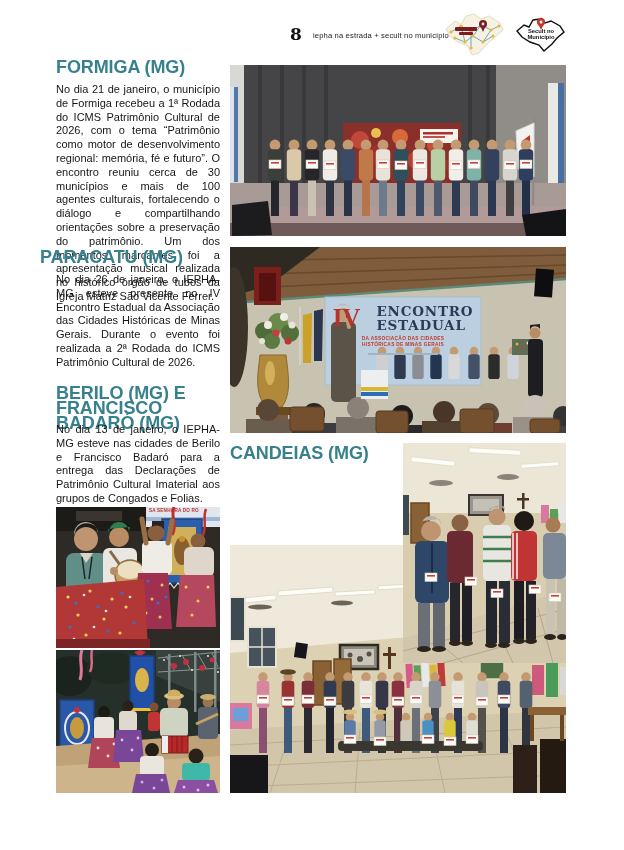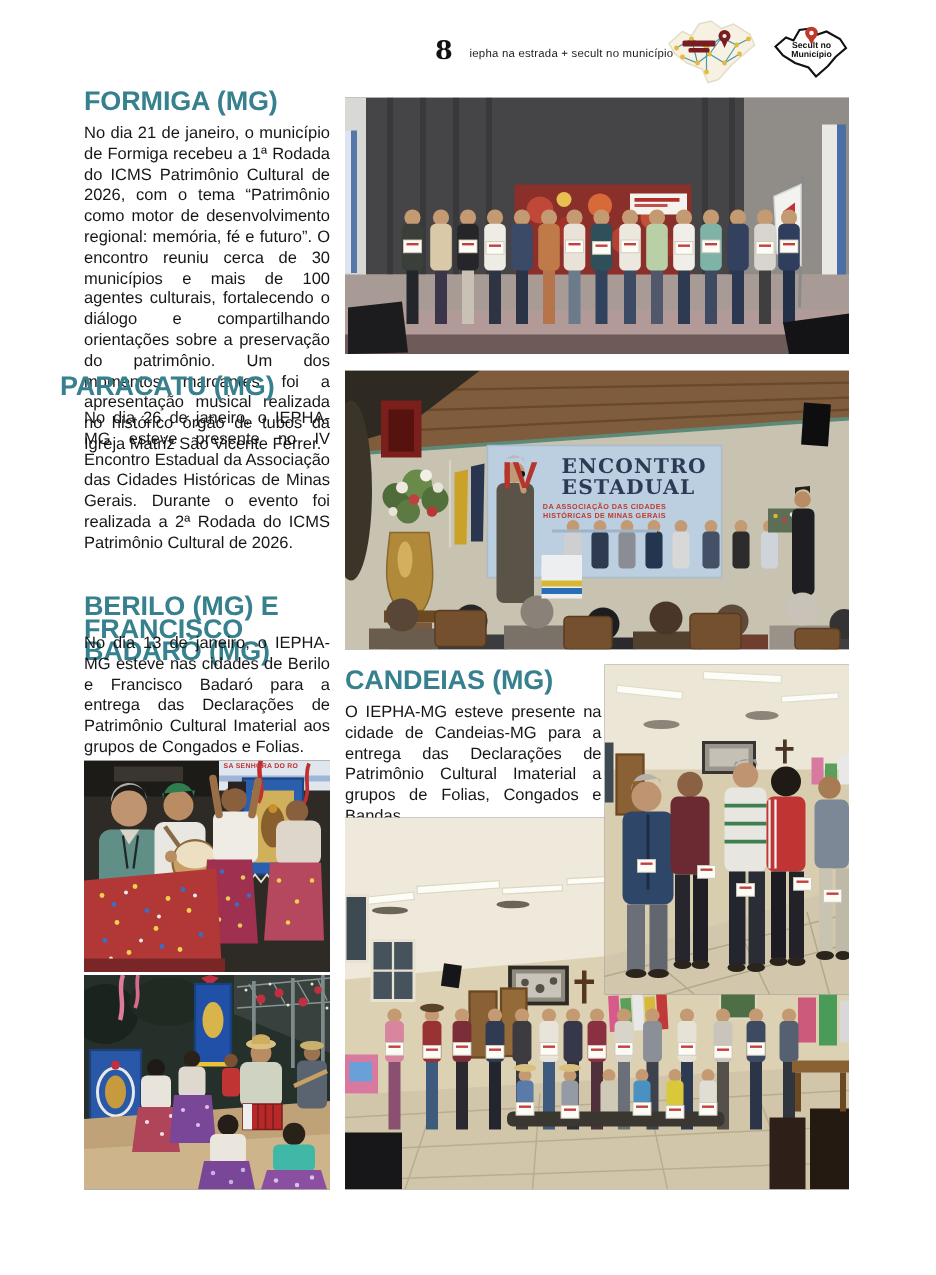--- a/index.html
+++ b/index.html
@@ -15,21 +15,21 @@
               font-size:5.8px;line-height:6.2px;font-weight:bold;color:#111;}
   
   .h-teal{position:absolute;font-weight:bold;font-size:18px;color:#37808e;letter-spacing:-.1px;line-height:15px;}
   .body-txt{position:absolute;font-size:11px;line-height:13.8px;text-align:justify;color:#161616;width:164px;}
   
   .photo{position:absolute;overflow:hidden;background:#888;}
   .photo svg{display:block;}
   
   .banner-ov{position:absolute;left:95px;top:50px;width:156px;height:88px;}
   .b-row{display:flex;align-items:flex-start;justify-content:center;margin-top:8px;}
-  .b-iv{font-family:Liberation Sans, sans-serif;font-weight:bold;font-size:25px;line-height:25px;color:#b5342c;margin-right:16px;}
+  .b-iv{font-family:Liberation Serif, serif;font-weight:bold;font-size:25px;line-height:25px;color:#b5342c;margin-right:16px;}
   .b-t{font-family:"DejaVu Serif",serif;font-weight:bold;font-size:13.5px;line-height:13.5px;
        color:#2b3a55;letter-spacing:.8px;}
   .b-sub{margin-top:4px;text-align:center;font-size:4.8px;line-height:6px;font-weight:bold;color:#c0392b;letter-spacing:.3px;}
   .b-line{margin:5px auto 0;width:70px;height:2px;background:#9fb4c6;}
   .b-logos{position:absolute;left:36px;bottom:-14px;width:27px;height:22px;background:#eceef0;}
   .b-logos .y{position:absolute;left:0;bottom:8px;width:27px;height:4px;background:#d8b832;}
   .b-logos .bl{position:absolute;left:0;bottom:3px;width:27px;height:4px;background:#2a6fb5;}
   
   .frag-ov{position:absolute;left:93px;top:1px;width:70px;font-size:4.6px;line-height:5.6px;
            font-weight:bold;color:#c23030;letter-spacing:.2px;}
@@ -95,21 +95,21 @@
     <div>Secult no</div>
     <div>Município</div>
   </div>
 
   <div class="h-teal" style="left:56px;top:60px;width:164px">FORMIGA (MG)</div>
   <div class="body-txt" style="left:56px;top:83px">No dia 21 de janeiro, o município de Formiga recebeu a 1ª Rodada do ICMS Patrimônio Cultural de 2026, com o tema “Patrimônio como motor de desenvolvimento regional: memória, fé e futuro”. O encontro reuniu cerca de 30 municípios e mais de 100 agentes culturais, fortalecendo o diálogo e compartilhando orientações sobre a preservação do patrimônio. Um dos momentos marcantes foi a apresentação musical realizada no histórico órgão de tubos da Igreja Matriz São Vicente Férrer.</div>
 
   <div class="h-teal" style="left:40px;top:250px;width:164px">PARACATU (MG)</div>
   <div class="body-txt" style="left:56px;top:273px">No dia 26 de janeiro, o IEPHA-MG esteve presente no IV Encontro Estadual da Associação das Cidades Históricas de Minas Gerais. Durante o evento foi realizada a 2ª Rodada do ICMS Patrimônio Cultural de 2026.</div>
 
-  <div class="h-teal" style="left:56px;top:397px;width:180px">
+  <div class="h-teal" style="left:56px;top:386px;width:180px">
     <div>BERILO (MG) E</div>
     <div>FRANCISCO BADARÓ (MG)</div>
   </div>
   <div class="body-txt" style="left:56px;top:423px">No dia 13 de janeiro, o IEPHA-MG esteve nas cidades de Berilo e Francisco Badaró para a entrega das Declarações de Patrimônio Cultural Imaterial aos grupos de Congados e Folias.</div>
 
   <div class="photo" style="left:56px;top:507px;width:164px;height:141px">
     <svg width="164" height="141" viewBox="0 0 164 141">
       <rect width="164" height="141" fill="#2e2a26"></rect>
       <rect x="0" y="0" width="90" height="24" fill="#1d1b18"></rect>
       <rect x="20" y="4" width="46" height="10" fill="#3a362f"></rect>
@@ -489,21 +489,20 @@
       </div>
       <div class="b-line"></div>
       <div class="b-logos">
           <div class="y"></div>
           <div class="bl"></div>
         </div>
     </div>
   </div>
 
   <div class="h-teal" style="left:230px;top:446px;width:170px">CANDEIAS (MG)</div>
-  <div class="body-txt" style="left:230px;top:469px;width:171px">O IEPHA-MG esteve presente na cidade de Candeias-MG para a entrega das Declarações de Patrimônio Cultural Imaterial a grupos de Folias, Congados e Bandas.</div>
 
   <div class="photo" style="left:230px;top:545px;width:336px;height:248px;z-index:1">
     <svg width="336" height="248" viewBox="0 0 336 248">
       <rect width="336" height="248" fill="#dcd1b2"></rect>
 
       <polygon points="0,0 336,0 336,78 0,108" fill="#efe9db"></polygon>
       <g fill="#fdfdf8" stroke="#ddd6c2" stroke-width="0.8">
         <rect x="2" y="52" width="44" height="5" transform="rotate(-6 24 54)"></rect>
         <rect x="48" y="44" width="55" height="5" transform="rotate(-4 75 46)"></rect>
         <rect x="105" y="46" width="40" height="4" transform="rotate(-3 125 48)"></rect>

